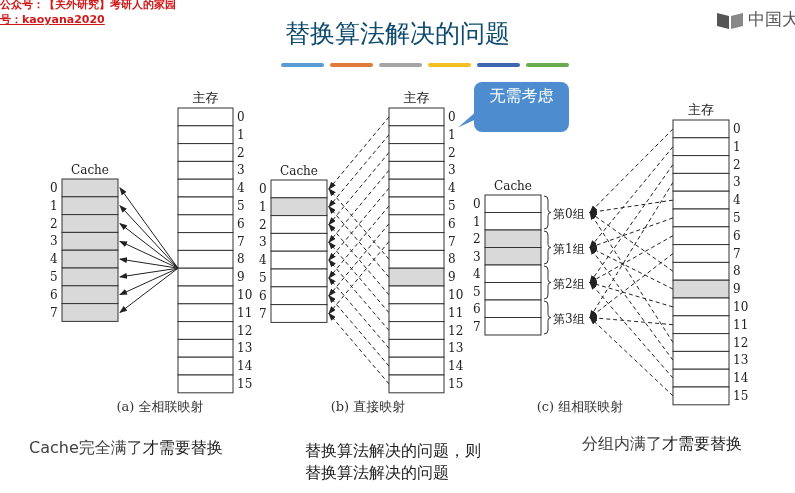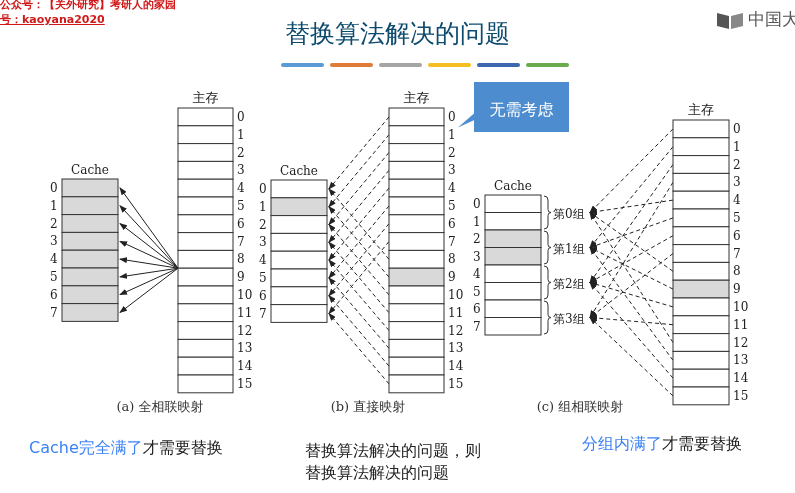--- a/index.html
+++ b/index.html
@@ -10,29 +10,29 @@
   #wm1 { top:-3px; }
   #wm2 { top:12px;text-decoration:underline; }
   .logo { position:absolute; right:-4px; top:8px; display:flex; align-items:center; gap:3px; }
   .logo-text { font-family:"DejaVu Sans", sans-serif; font-size:17px; color:#555; }
   .title { position:absolute; left:0; width:795px; top:17px; text-align:center;
            font-family:"DejaVu Sans", sans-serif; font-size:25px; color:#0c4a6e; }
   .title-bars { position:absolute; top:63px; left:281px; display:flex; gap:6px; }
   .title-bars span { display:block; width:43px; height:4px; border-radius:2px; }
   svg#diagram { position:absolute; left:0; top:0; }
   .bubble { position:absolute; left:474px; top:82px; width:95px; height:50px;
-            background:#4d8dcf; border-radius:0; color:#fff;
+            background:#4d8dcf; border-radius:8px; color:#fff;
             font-family:"DejaVu Sans", sans-serif; font-size:16px; line-height:21px;
-            text-align:center; padding-top:17px; box-sizing:border-box; }
+            text-align:center; padding-top:3px; box-sizing:border-box; }
   .bubble-tail { position:absolute; left:458px; top:112px; width:0; height:0;
                  border-top:10px solid transparent; border-right:24px solid #4d8dcf;
                  border-bottom:0 solid transparent; transform:skewY(-25deg); }
   .note { position:absolute; font-family:"DejaVu Sans", sans-serif; font-size:16px;
           line-height:22px; color:#222; white-space:nowrap; }
-  .red { color:#3b82f6; }
+  .red { color:#404040; }
   .caption { font-family:"DejaVu Serif", serif; font-size:13px; fill:#333; }
 </style>
 </head>
 <body>
 
 <div class="watermark" id="wm1">公众号：【关外研究】考研人的家园</div>
 <div class="watermark" id="wm2">号：kaoyana2020</div>
 
 <div class="logo">
   <svg width="30" height="20">

